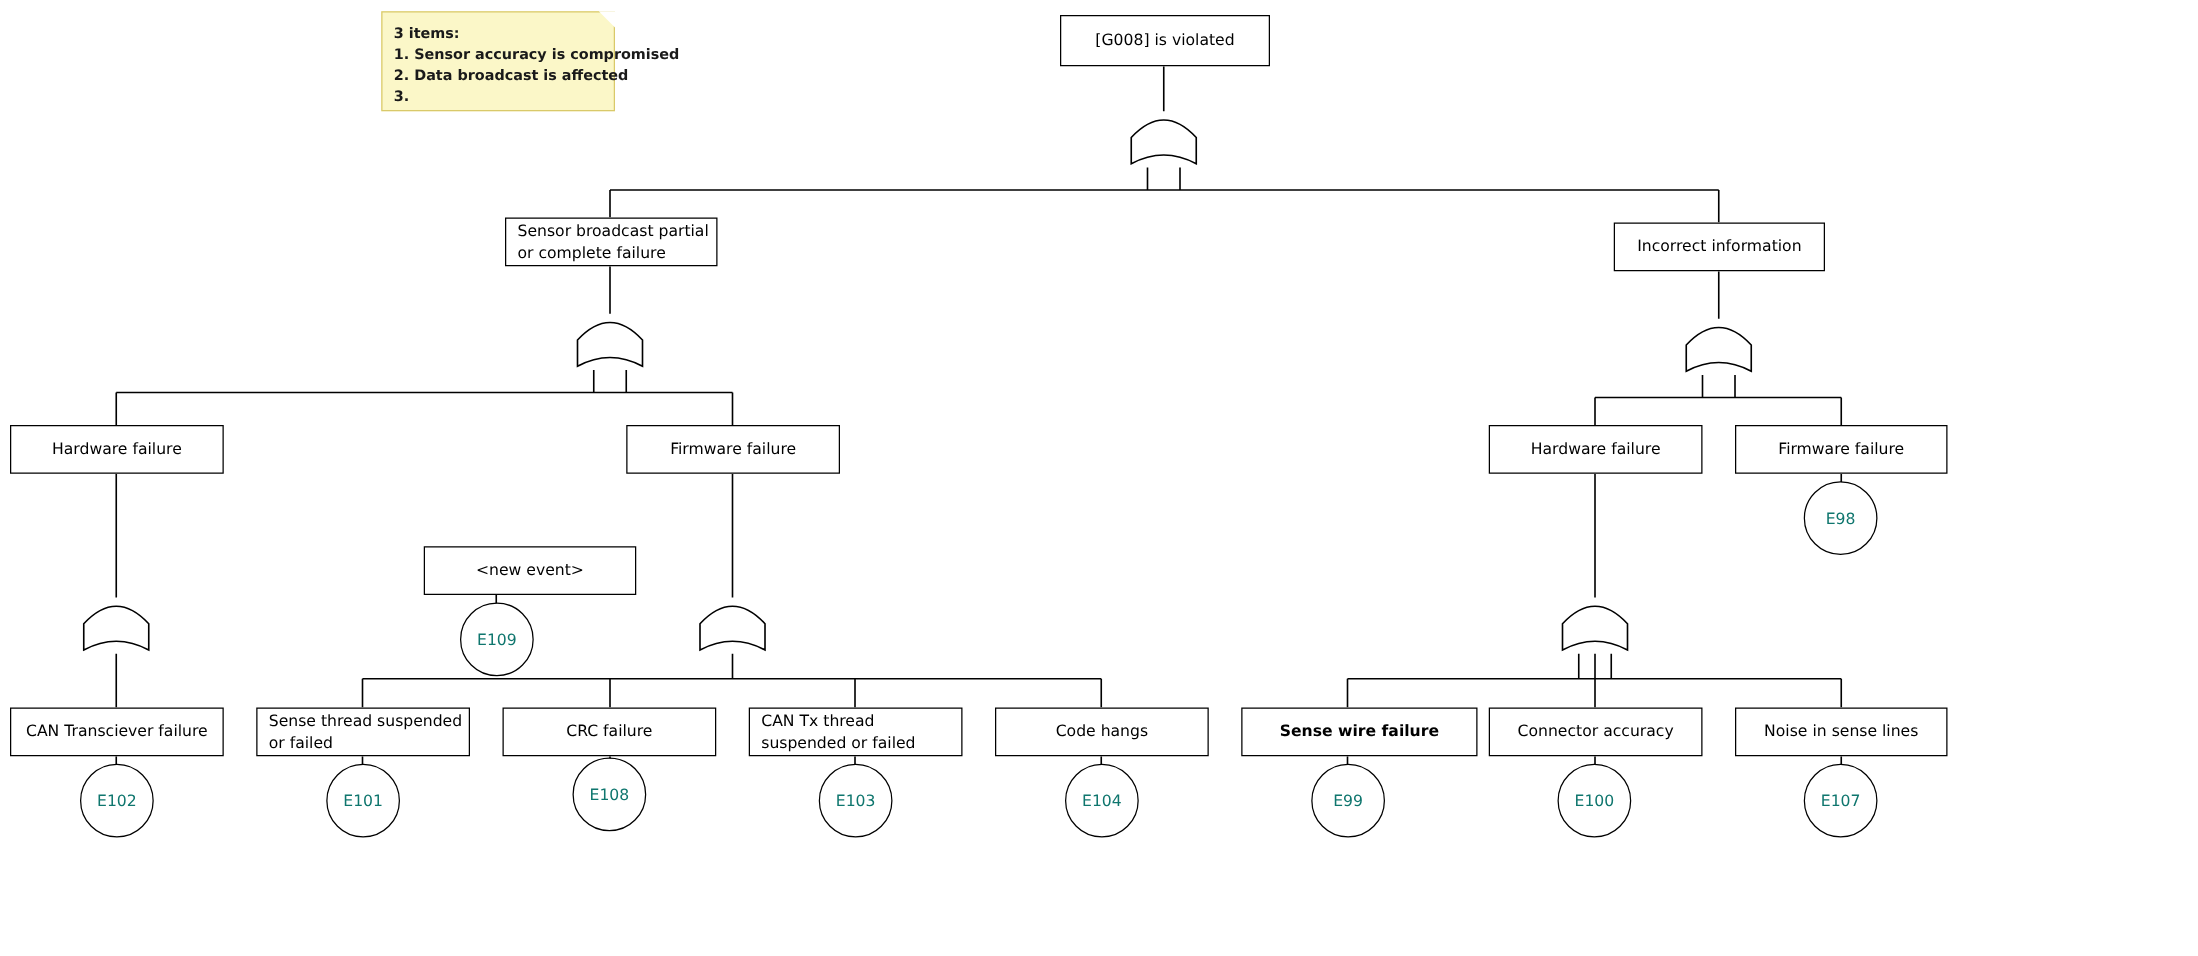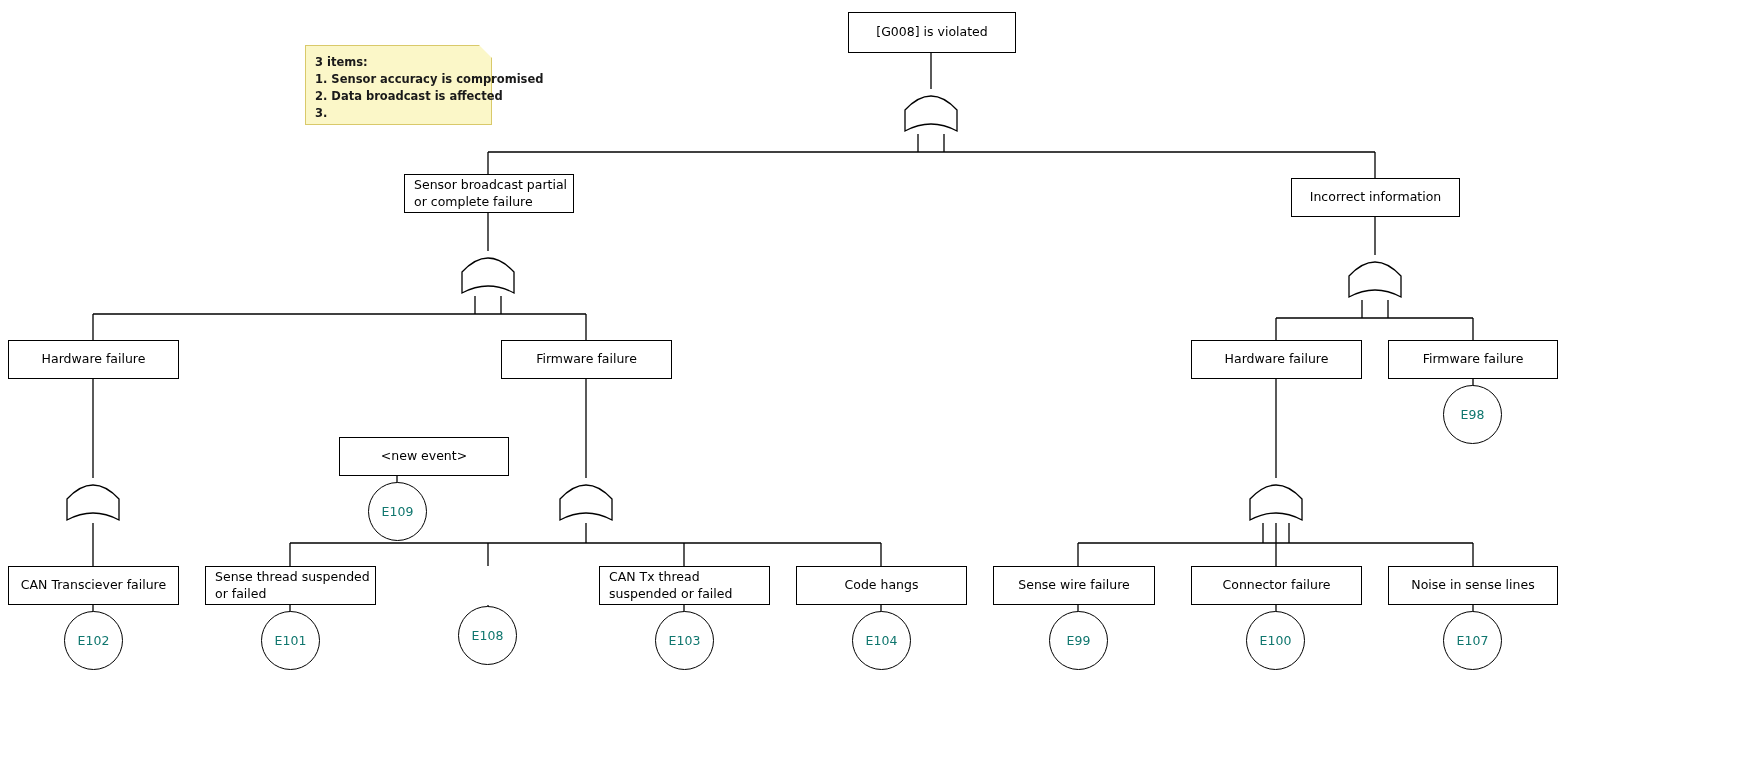--- a/index.html
+++ b/index.html
@@ -59,21 +59,20 @@
     position: absolute;
     box-sizing: border-box;
     background: #fbf7c8;
     border: 1px solid #d9c96a;
     font-size: 11.5px;
     font-weight: bold;
     color: #1a1a1a;
     line-height: 1.48;
     padding: 8px 9px 6px 9px;
     white-space: nowrap;
-    margin-top: 36px;
   }
   .sticky-fold {
     position: absolute;
     right: -1px;
     top: -1px;
     width: 0;
     height: 0;
     border-left: 13px solid transparent;
     border-top: 13px solid #ffffff;
   }
@@ -212,35 +211,38 @@
   </div>
 
   <div class="node-box" style="left:8px; top:566px; width:171px; height:39px;">
     <span class="node-label">CAN Transciever failure</span>
   </div>
 
   <div class="node-box left-align" style="left:205px; top:566px; width:171px; height:39px;">
     <span class="node-label">Sense thread suspended or failed</span>
   </div>
 
+  <div class="node-box" style="left:402px; top:566px; width:171px; height:39px;">
+    <span class="node-label">CRC failure</span>
+  </div>
 
   <div class="node-box left-align" style="left:599px; top:566px; width:171px; height:39px;">
     <span class="node-label">CAN Tx thread suspended or failed</span>
   </div>
 
   <div class="node-box" style="left:796px; top:566px; width:171px; height:39px;">
     <span class="node-label">Code hangs</span>
   </div>
 
-  <div class="node-box" style="left:993px; top:566px; width:162px; height:39px;">
+  <div class="node-box" style="left:993px; top:566px; width:189px; height:39px;font-weight:bold;">
     <span class="node-label">Sense wire failure</span>
   </div>
 
   <div class="node-box" style="left:1191px; top:566px; width:171px; height:39px;">
-    <span class="node-label">Connector failure</span>
+    <span class="node-label">Connector accuracy</span>
   </div>
 
   <div class="node-box" style="left:1388px; top:566px; width:170px; height:39px;">
     <span class="node-label">Noise in sense lines</span>
   </div>
 
   <div class="event-circle" style="left:64px; top:611px; width:59px; height:59px;">
     <span>E102</span>
   </div>
 

